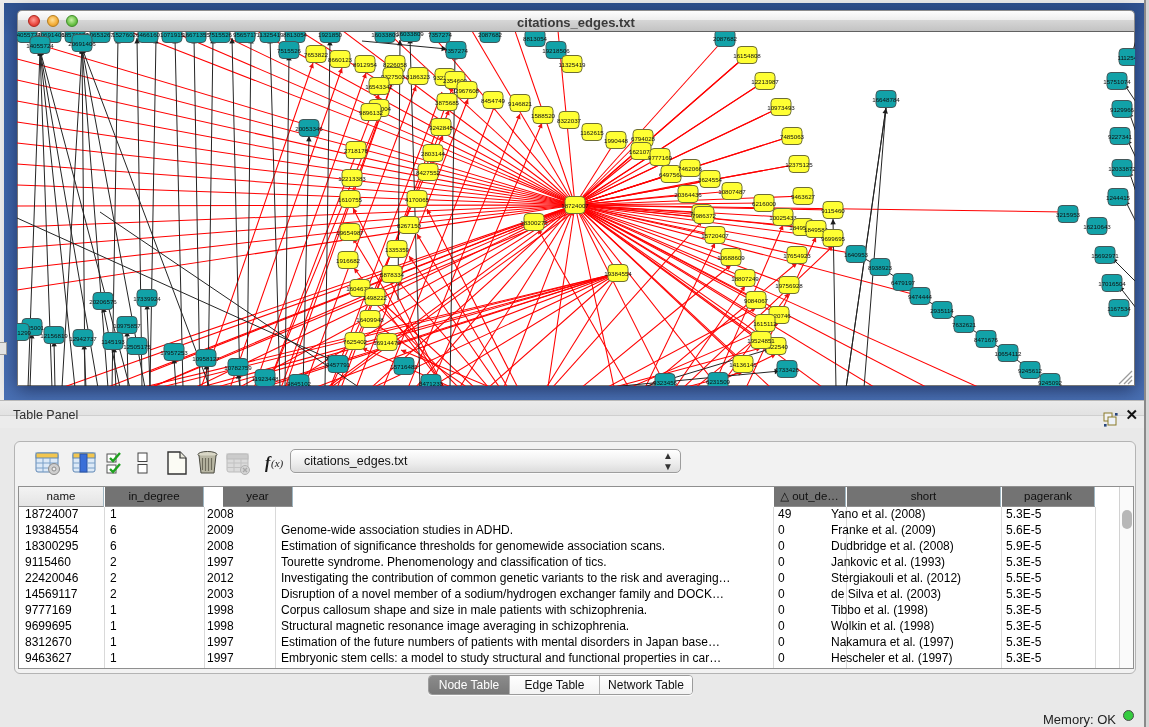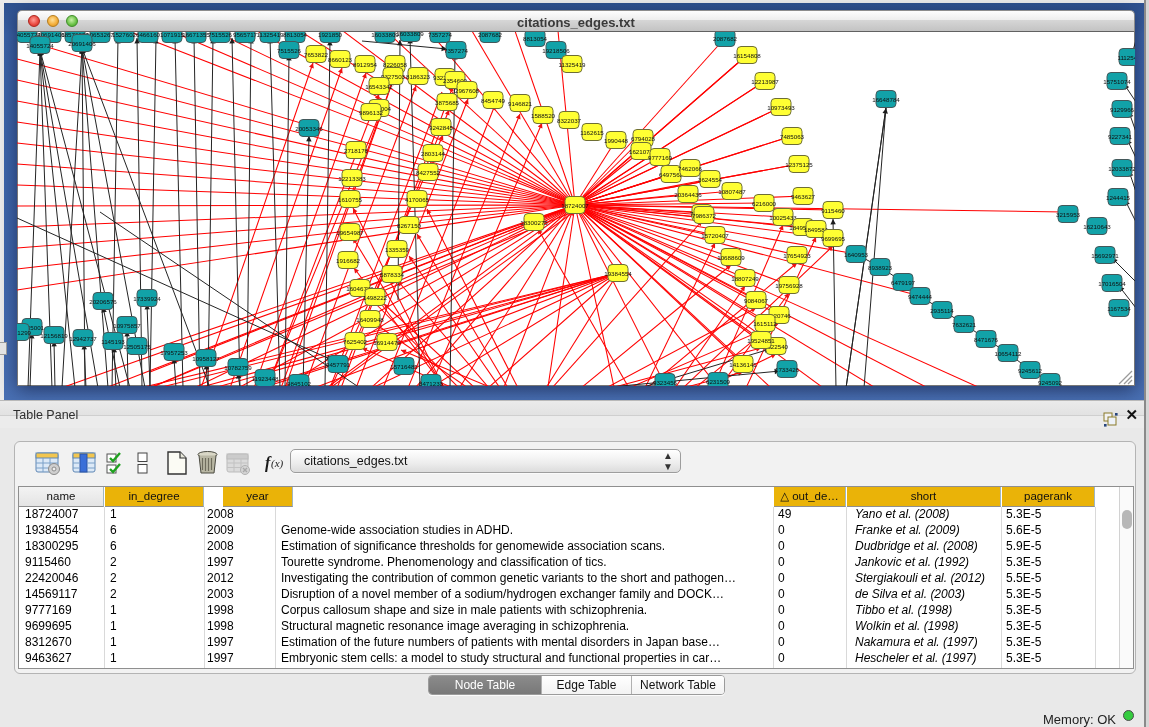--- a/index.html
+++ b/index.html
@@ -28,31 +28,31 @@
   background:#f2f2f2; border:1px solid #b4b4b4; border-radius:6px; }
 #combo { position:absolute; left:275px; top:7px; width:391px; height:24px;
   border:1px solid #9d9d9d; border-radius:5px;
   background:linear-gradient(180deg,#ffffff,#ededed 60%,#dcdcdc);
   font-size:12.5px; color:#111; line-height:22px; padding-left:13px;
   box-shadow:0 1px 1px rgba(255,255,255,.7); }
 #combo .arr { position:absolute; right:7px; top:0px; font-size:10px; color:#333; line-height:11px; }
 #tbl { position:absolute; left:3px; top:44px; width:1116px; height:183px;
   background:#fff; border:1px solid #8f8f8f; overflow:hidden; }
 .hd { position:absolute; top:0; height:20px; font-size:11.5px; color:#111;
-  text-align:center; line-height:19px; background:#eab308;
+  text-align:center; line-height:19px; background:#737373;
   border-right:1px solid #9fb6c2; border-bottom:1px solid #8f8f8f; }
 .rows { position:absolute; left:0; top:20px; width:1100px; }
 .tr { position:relative; height:16px; font-size:12px; color:#000; white-space:nowrap; }
 .tr div { position:absolute; top:0; height:16px; line-height:15px; overflow:hidden; }
 .c0 { left:6px;   width:80px; }
 .c1 { left:91px;  width:94px; }
 .c2 { left:188px; width:66px; }
 .c3 { left:262px; width:492px; }
 .c4 { left:759px; width:66px; }
-.c5 { left:836px; width:150px;font-style:italic; }
+.c5 { left:812px; width:150px; }
 .c6 { left:987px; width:90px; }
 .vline { position:absolute; top:20px; bottom:0; width:1px; background:#d9d9d9; }
 #vscroll { position:absolute; right:0px; top:0px; bottom:0; width:14px;
   background:#fafafa; border-left:1px solid #d2d2d2; }
 #vscroll .thumb { position:absolute; left:2px; top:23px; width:10px; height:19px;
   background:#b7b7b7; border-radius:6px; }
 #tabs { position:absolute; left:428px; top:247px; height:20px; display:flex;
   border:1px solid #9b9b9b; border-radius:4px; overflow:hidden;
   background:#fff; box-shadow:0 1px 0 rgba(255,255,255,.8); }
 .tab { height:20px; font-size:12px; line-height:19px; text-align:center; color:#111;
@@ -835,28 +835,28 @@
               <div class="c4">0</div>
               <div class="c5">Dudbridge et al. (2008)</div>
               <div class="c6">5.9E-5</div>
             </div>
 <div class="tr">
               <div class="c0">9115460</div>
               <div class="c1">2</div>
               <div class="c2">1997</div>
               <div class="c3">Tourette syndrome. Phenomenology and classification of tics.</div>
               <div class="c4">0</div>
-              <div class="c5">Jankovic et al. (1992)</div>
+              <div class="c5">Jankovic et al. (1993)</div>
               <div class="c6">5.3E-5</div>
             </div>
 <div class="tr">
               <div class="c0">22420046</div>
               <div class="c1">2</div>
               <div class="c2">2012</div>
-              <div class="c3">Investigating the contribution of common genetic variants to the short and pathogen…</div>
+              <div class="c3">Investigating the contribution of common genetic variants to the risk and averaging…</div>
               <div class="c4">0</div>
               <div class="c5">Stergiakouli et al. (2012)</div>
               <div class="c6">5.5E-5</div>
             </div>
 <div class="tr">
               <div class="c0">14569117</div>
               <div class="c1">2</div>
               <div class="c2">2003</div>
               <div class="c3">Disruption of a novel member of a sodium/hydrogen exchanger family and DOCK…</div>
               <div class="c4">0</div>
@@ -899,21 +899,21 @@
               <div class="c5">Hescheler et al. (1997)</div>
               <div class="c6">5.3E-5</div>
             </div>
         </div>
         <div id="vscroll">
             <div class="thumb"></div>
           </div>
       </div>
     </div>
     <div id="tabs">
-        <div class="tab sel" style="width:112px">Node Table</div>
+        <div class="tab sel" style="width:80px">Node Table</div>
         <div class="tab" style="width:90px">Edge Table</div>
         <div class="tab" style="width:93px">Network Table</div>
     </div>
     <div id="memo">Memory: OK</div>
     <div id="memdot"></div>
   </div>
   <div id="rightstrip"></div>
   <div style="position:absolute;left:0;top:342px;width:7px;height:13px;background:#e3e3e3;border:1px solid #9a9a9a;border-left:none;"></div>
 </div>
 </body></html>

